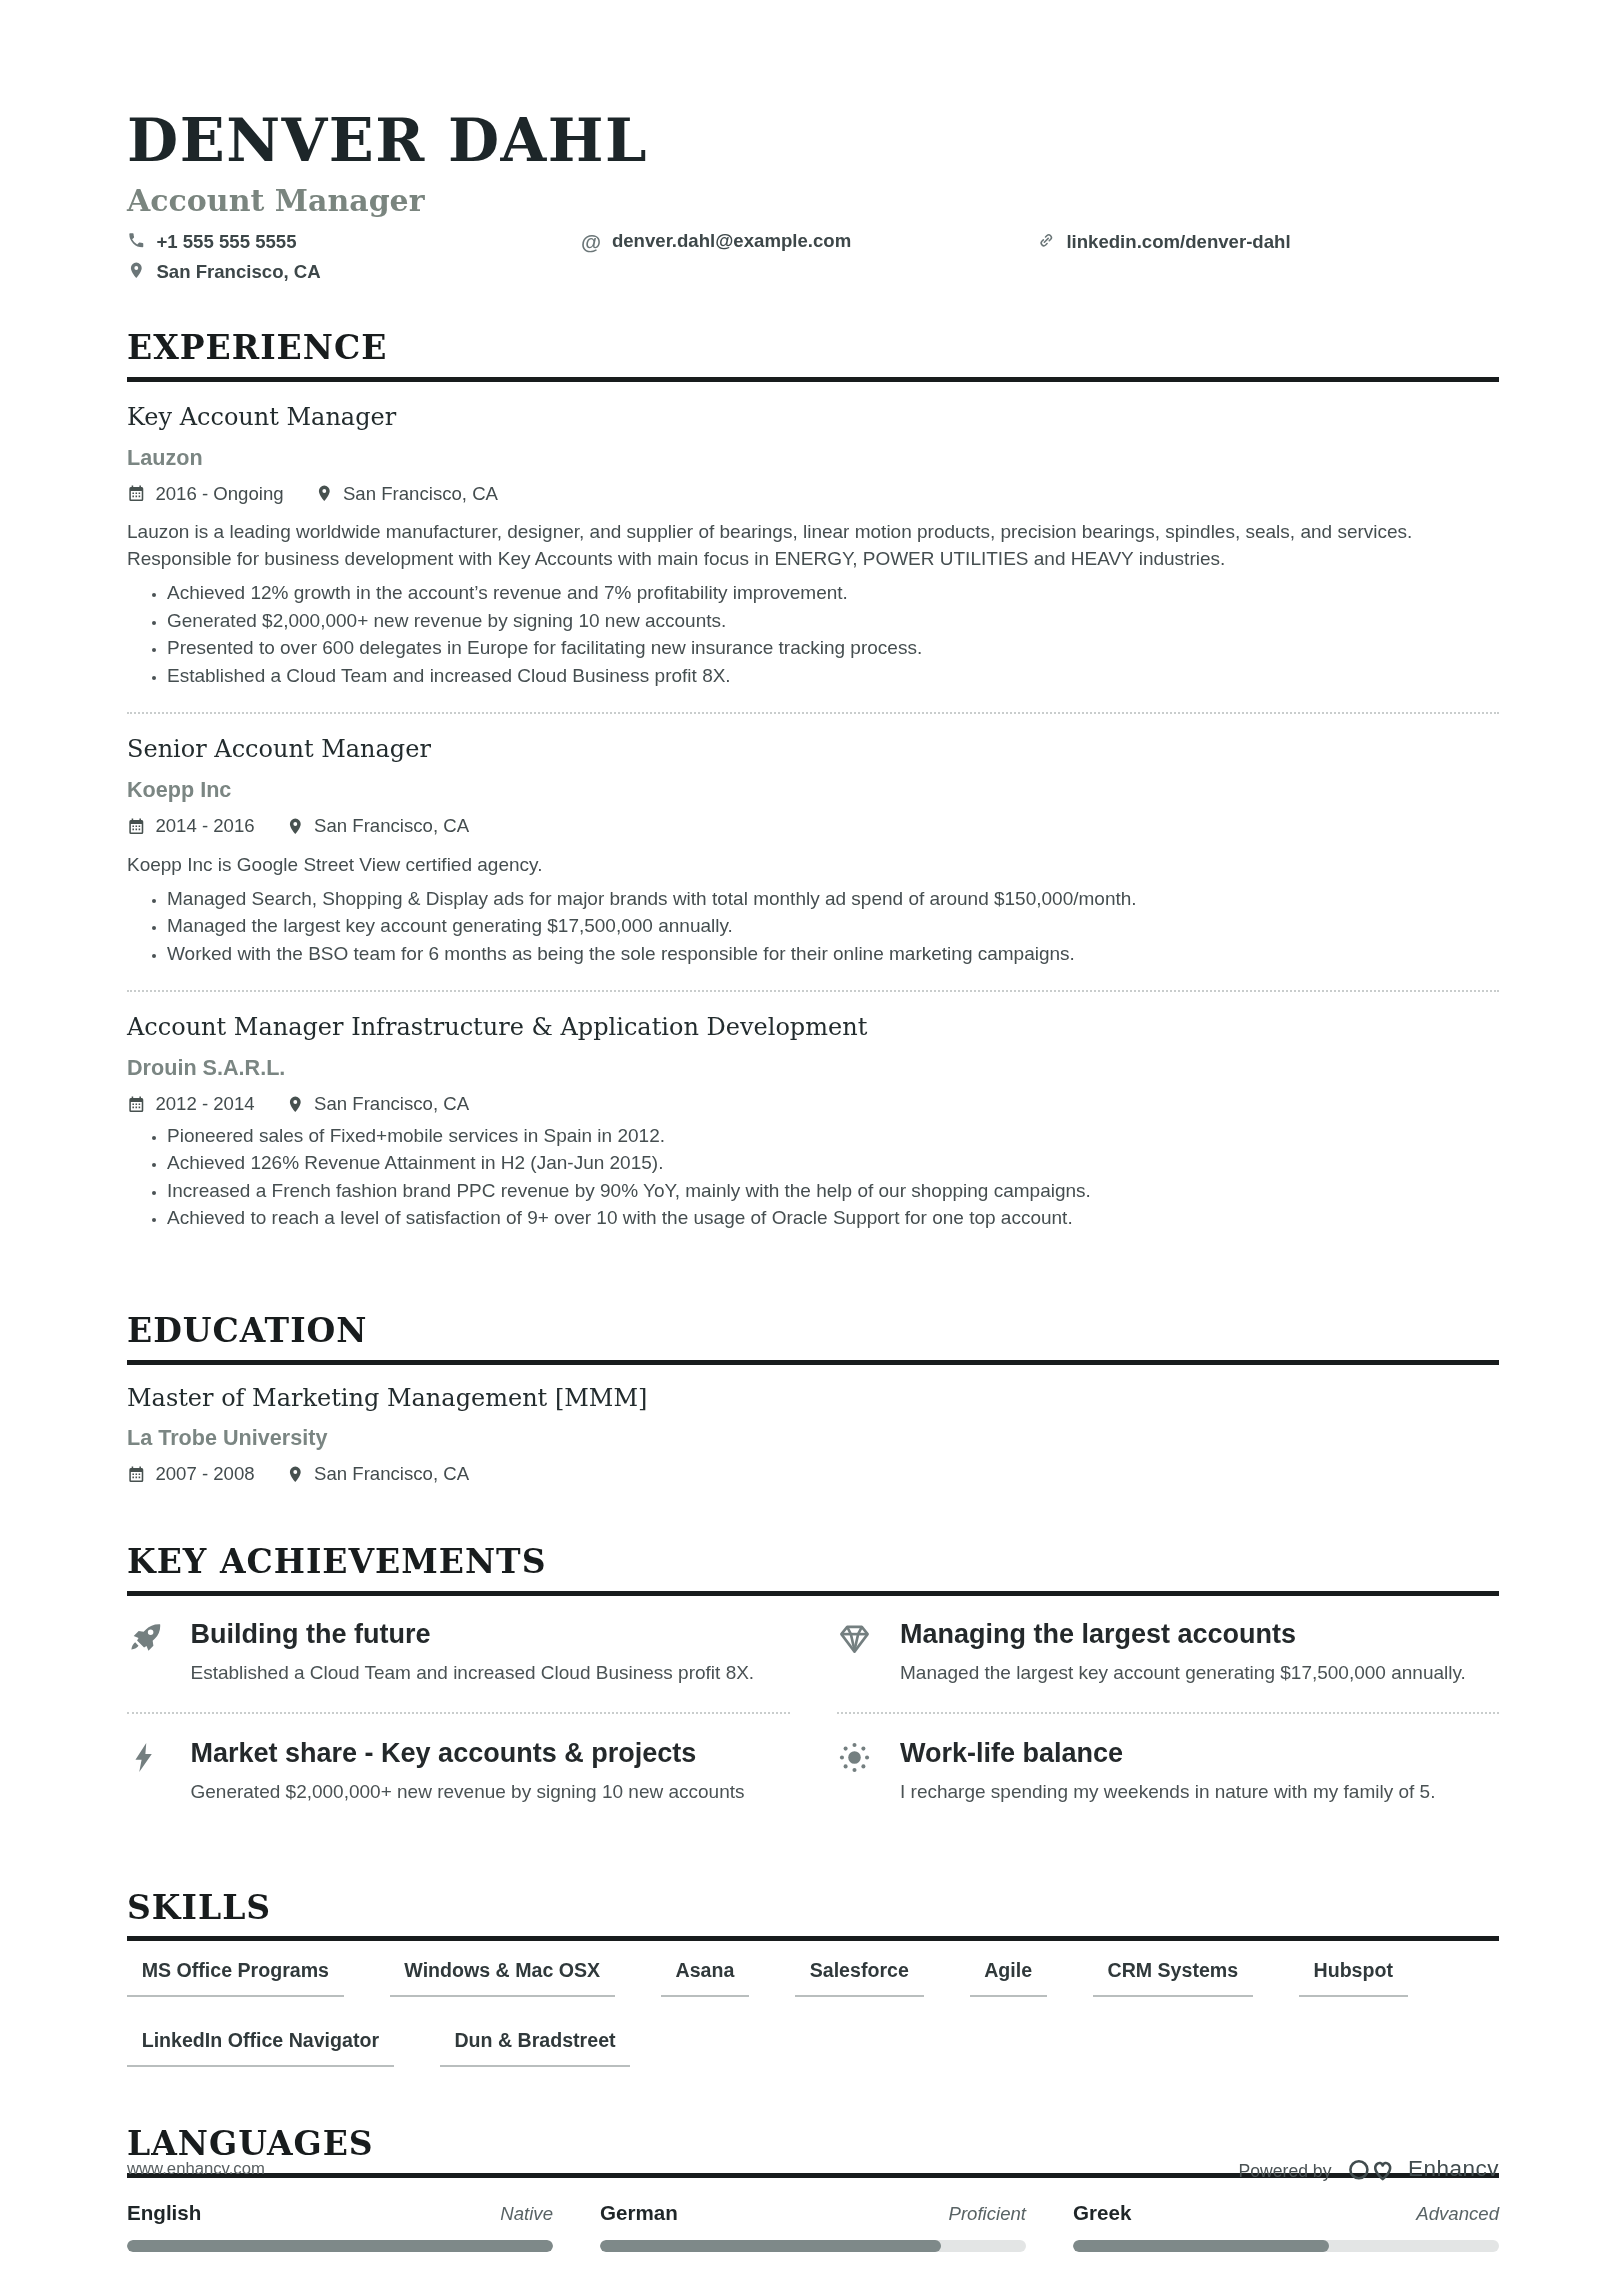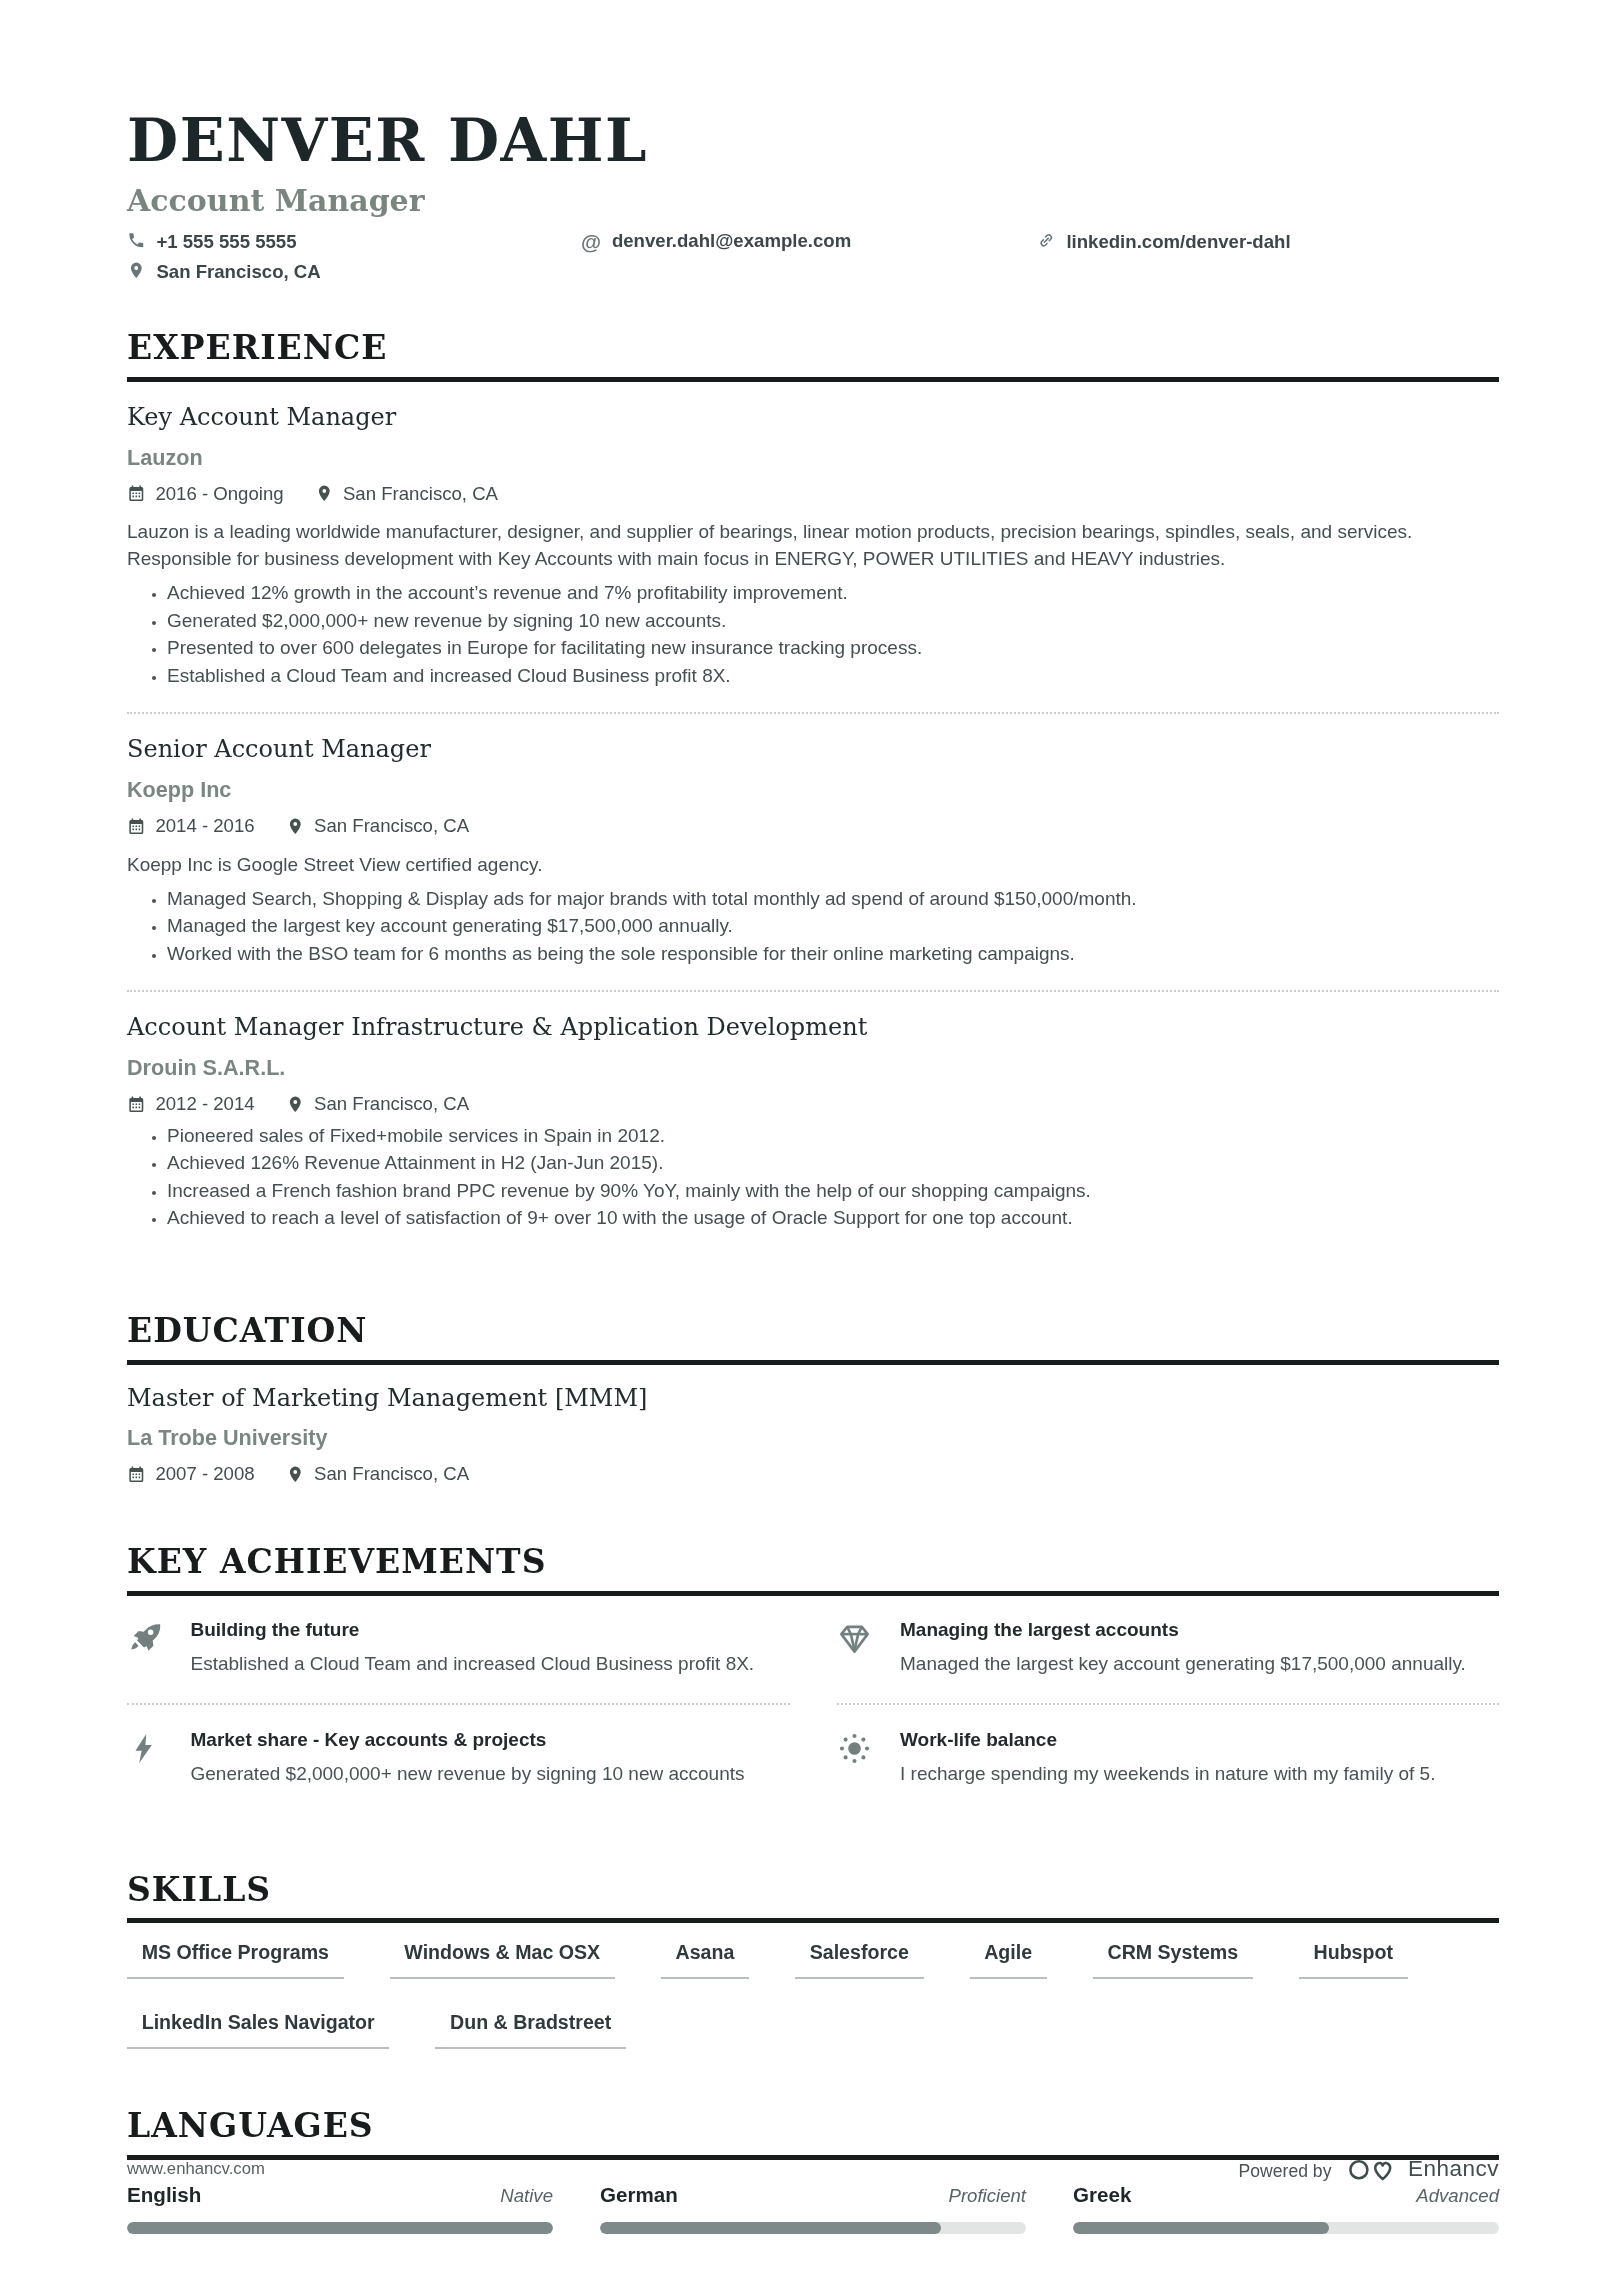--- a/index.html
+++ b/index.html
@@ -42,21 +42,21 @@
 
   
   .edu { padding-top:18.6px; }
 
   
   .ach-grid { display:grid; grid-template-columns:1fr 1fr; column-gap:47px; }
   .ach { display:flex; padding:23.5px 0 25.5px; }
   .ach.row1 { border-bottom:2px dotted #c9cdcd; }
   .ach-icon { flex:none; width:39px; color:#747f80; margin-top:2px; }
   .ach-body { margin-left:24.5px; }
-  .ach-title { font-size:19px; font-weight:bold; color:#24292b; }
+  .ach-title { font-size:27px; font-weight:bold; color:#24292b; }
   .ach-text { margin-top:9.8px; font-size:19px; line-height:26.5px; color:#4a5254; max-width:606px; }
 
   
   .skills-list { display:flex; flex-wrap:wrap; column-gap:46px; row-gap:32px; margin-top:18px; }
   .skill { font-size:19.6px; font-weight:bold; color:#30393b; padding:0 14.7px 12.7px;
            border-bottom:2.9px solid #b9bebe; }
 
   
   .lang-grid { display:grid; grid-template-columns:repeat(3,1fr); column-gap:47px; margin-top:23.5px; }
   .lang-head { display:flex; justify-content:space-between; align-items:baseline;gap:28px; }
@@ -310,21 +310,21 @@
   <section class="section">
     <h2 class="sec-heading">SKILLS</h2>
     <div class="skills-list">
       <span class="skill">MS Office Programs</span>
       <span class="skill">Windows &amp; Mac OSX</span>
       <span class="skill">Asana</span>
       <span class="skill">Salesforce</span>
       <span class="skill">Agile</span>
       <span class="skill">CRM Systems</span>
       <span class="skill">Hubspot</span>
-      <span class="skill">LinkedIn Sales Navigator</span>
+      <span class="skill">LinkedIn Office Navigator</span>
       <span class="skill">Dun &amp; Bradstreet</span>
     </div>
   </section>
 
   <section class="section">
     <h2 class="sec-heading">LANGUAGES</h2>
     <div class="lang-grid">
 
       <div class="lang">
         <div class="lang-head">

